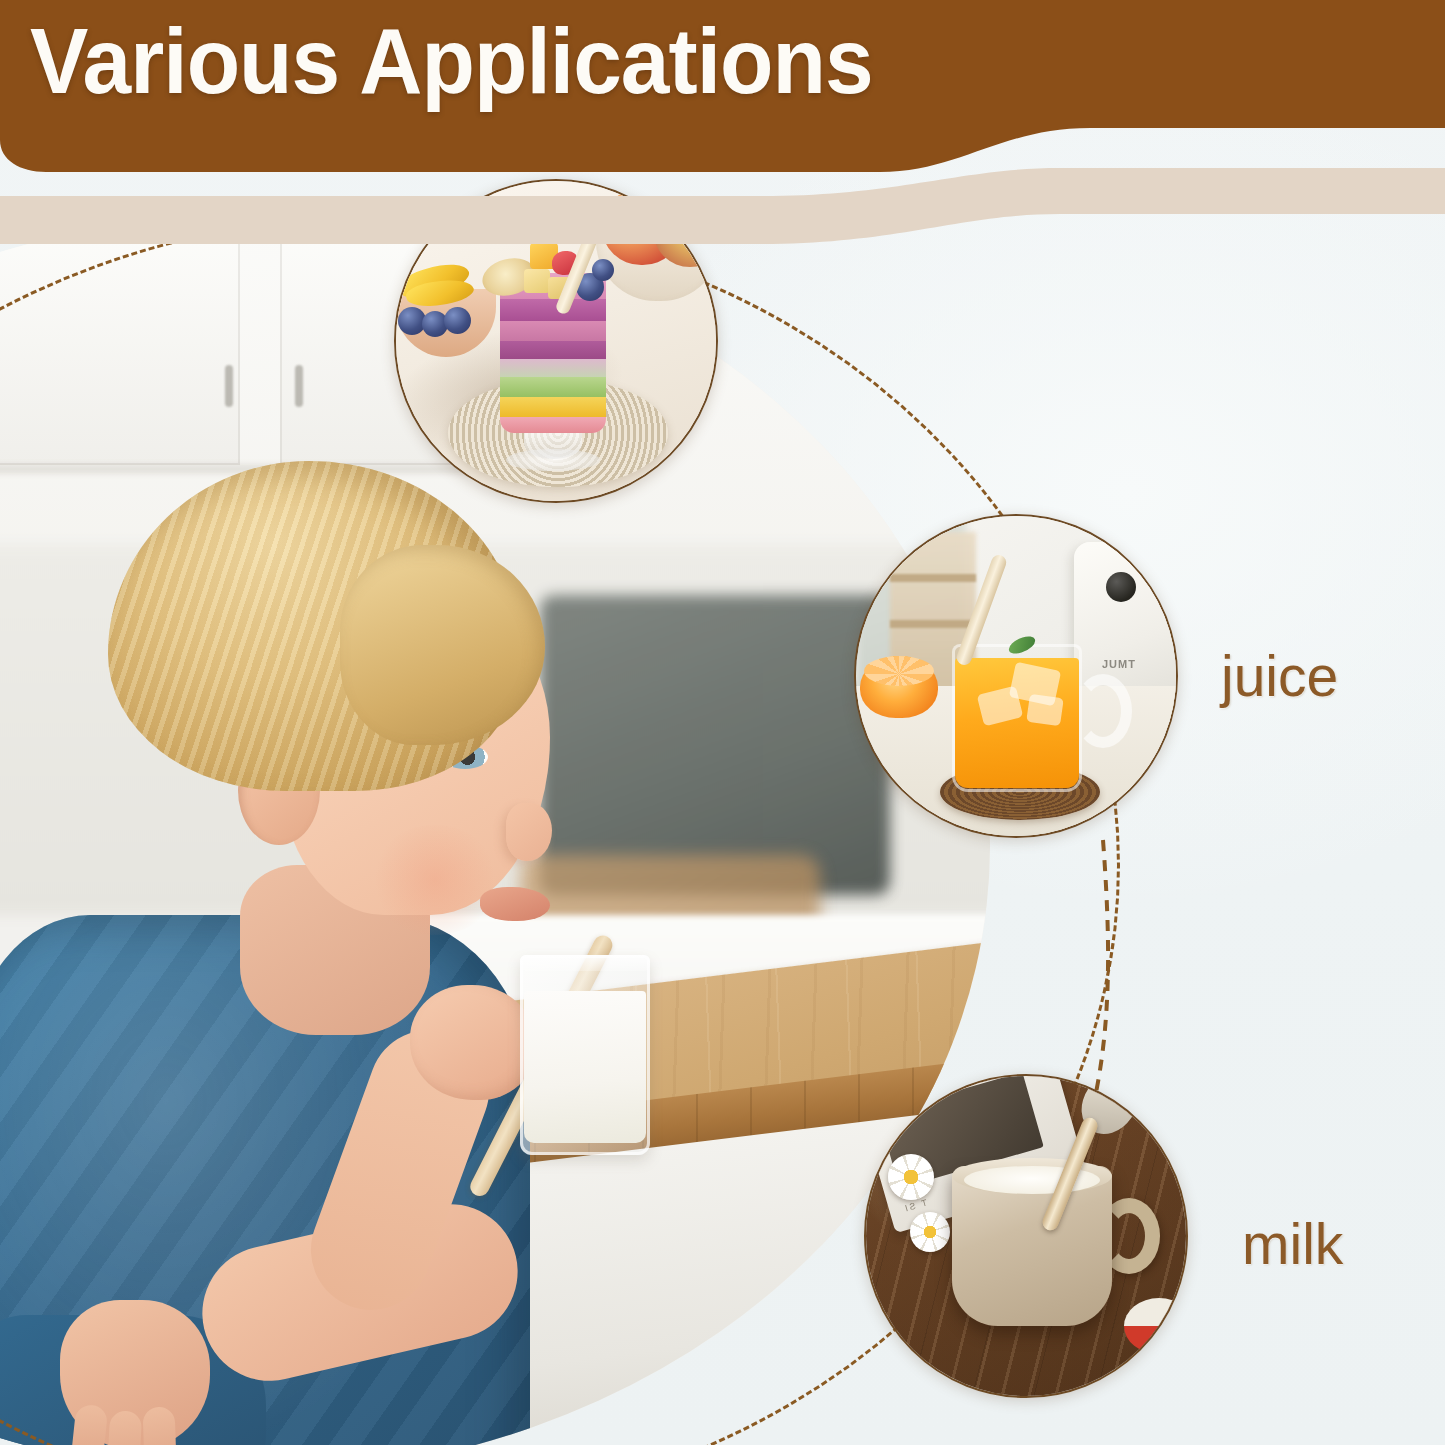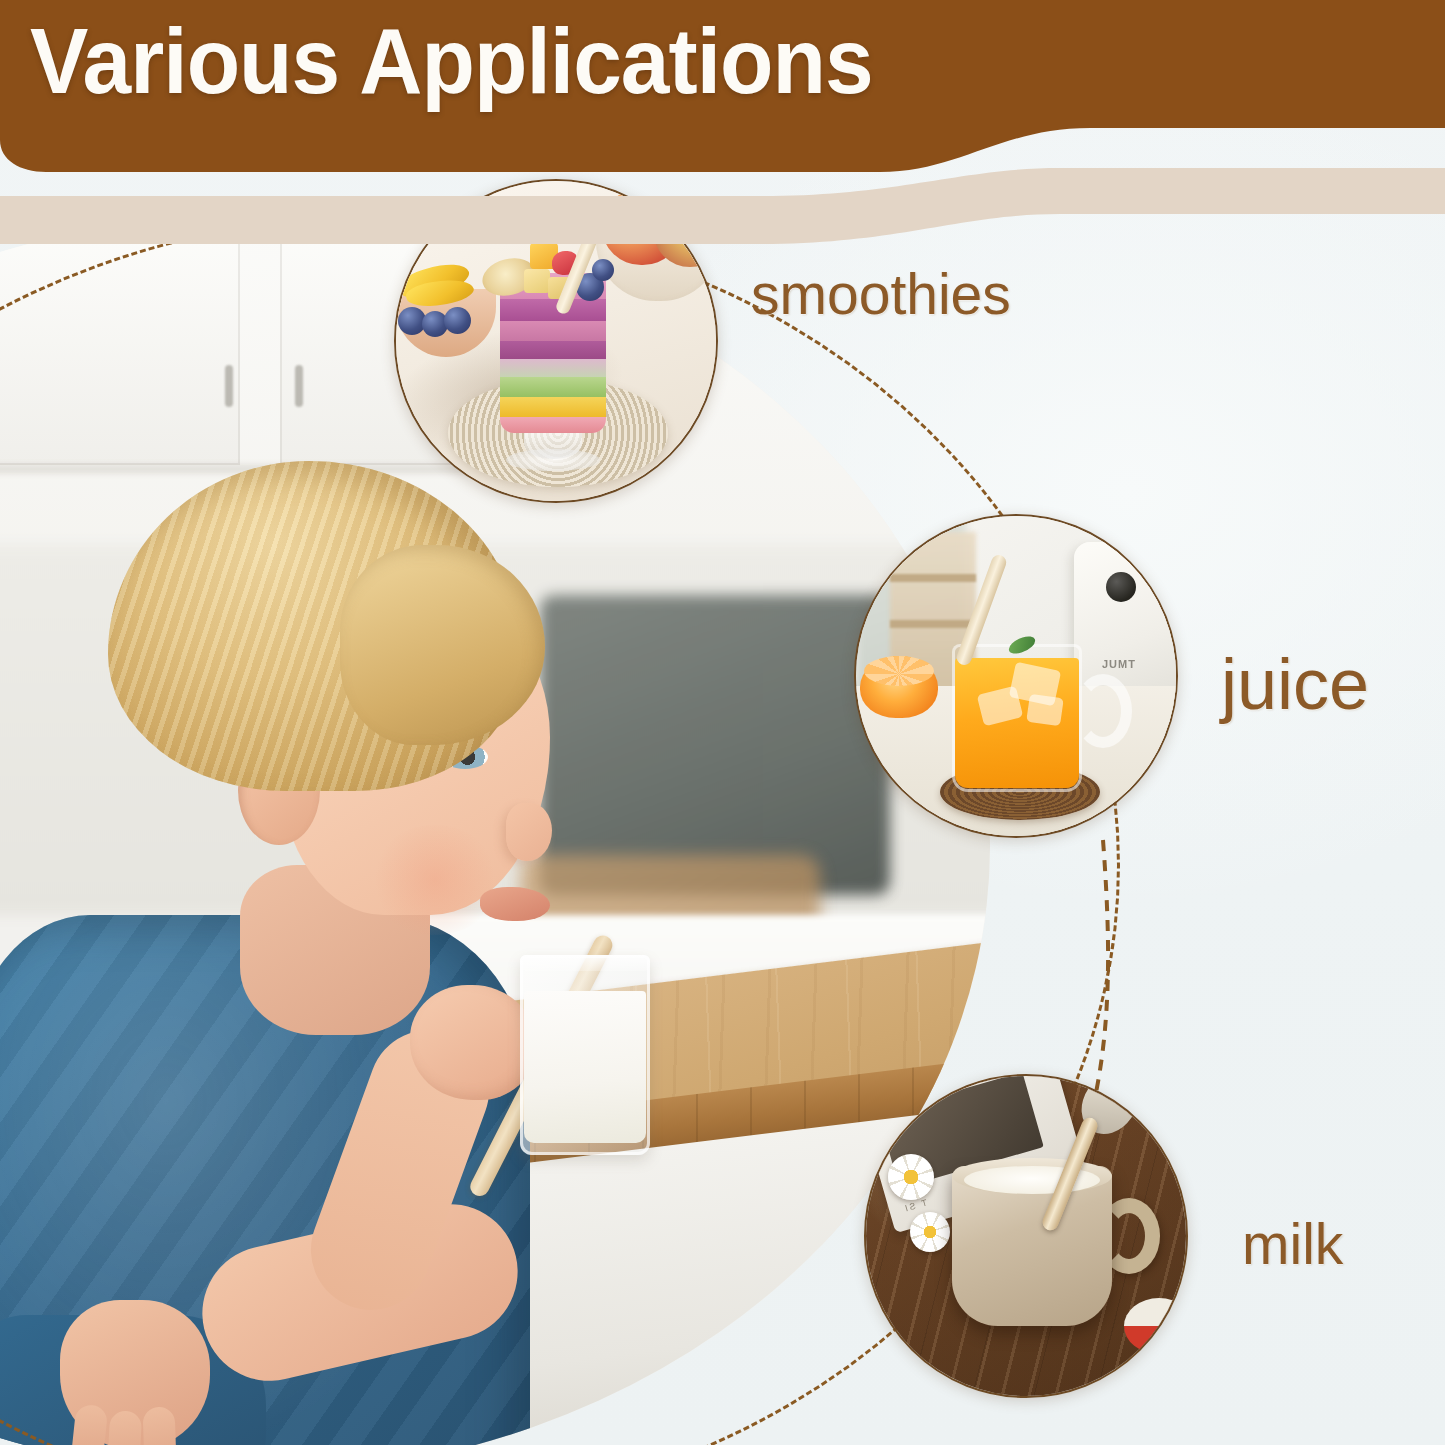--- a/index.html
+++ b/index.html
@@ -551,21 +551,21 @@
   .label{
     position:absolute;
     color:#8c5a28;
     font-family:"Liberation Sans", sans-serif;
     font-weight:400;
     line-height:1;
     text-shadow:0 1px 0 rgba(255,255,255,.55), 1px 1px 2px rgba(120,80,35,.22);
     white-space:nowrap;
   }
   #label-smoothies{ left:751px; top:266px; font-size:57px; }
-  #label-juice{ left:1221px; top:648px; font-size:72px; }
+  #label-juice{ left:1221px; top:648px; font-size:57px; }
   #label-milk{ left:1242px; top:1216px; font-size:57px; }
 
   
   .wave-band{
     position:absolute; left:0; top:0; width:1445px; height:260px;
     pointer-events:none;
   }
   .banner-title{
     position:absolute;
     left:30px; top:8px;
@@ -733,21 +733,20 @@
       <div class="mk-spoon"></div>
       <div class="mk-handle"></div>
       <div class="mk-mug"></div>
       <div class="mk-mug-rim"></div>
       <div class="mk-milk"></div>
       <div class="mk-straw"></div>
       <div class="mk-redthing"></div>
     </div>
   </div>
 
-  <div class="label" id="label-smoothies">smoothies</div>
   <div class="label" id="label-juice">juice</div>
   <div class="label" id="label-milk">milk</div>
 
   <svg class="wave-band" viewBox="0 0 1445 260" preserveAspectRatio="none">
 
     <path d="M0 196 C 160 196, 520 196, 760 196 C 900 196, 960 168, 1060 168 L1445 168 L1445 214 L1060 214 C 960 214, 900 244, 760 244 C 520 244, 160 244, 0 244 Z" fill="#E3D5C6"></path>
 
     <path d="M0 0 L1445 0 L1445 128 L1090 128 C 1000 128, 960 172, 880 172 L46 172 C 20 172, 0 160, 0 140 Z" fill="#8B4F18"></path>
   </svg>
   <div class="banner-title">Various Applications</div>

